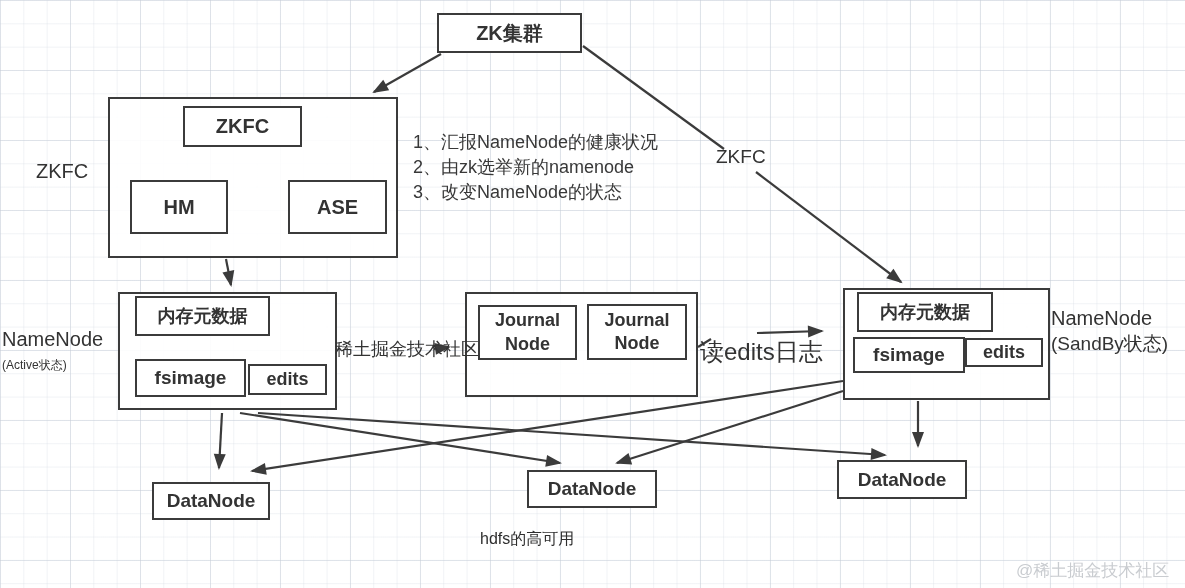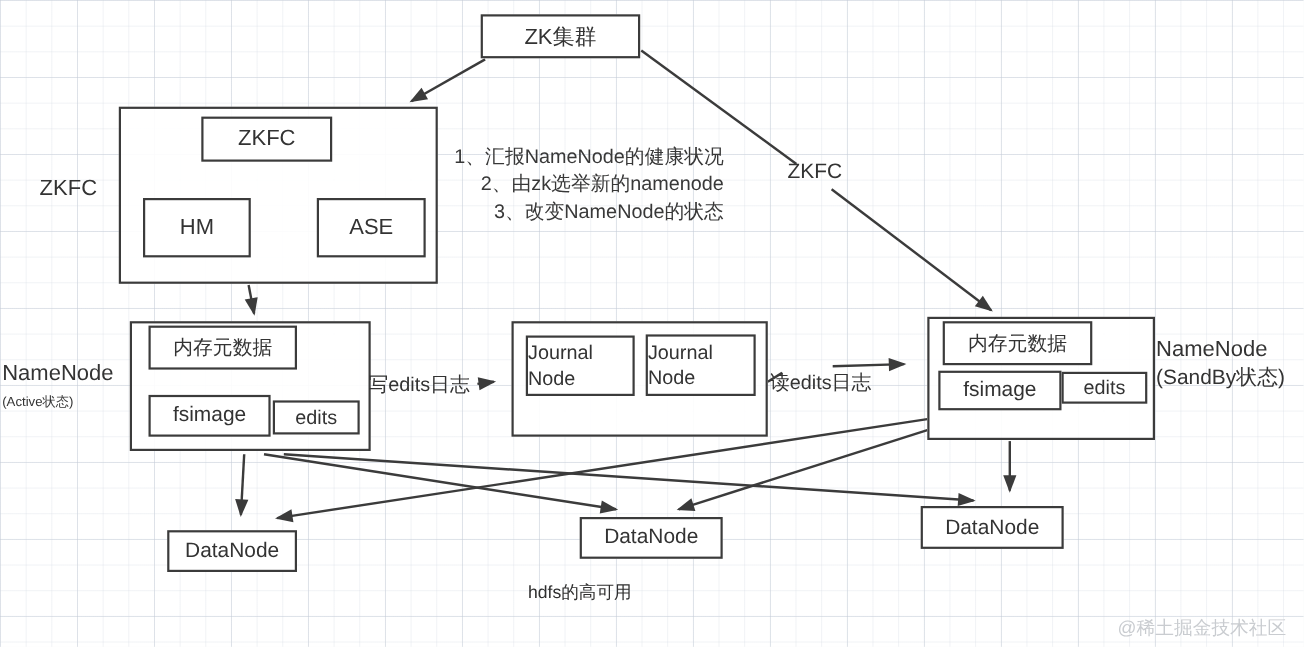--- a/index.html
+++ b/index.html
@@ -21,21 +21,22 @@
   }
   .arrow-layer{position:absolute;left:0;top:0;width:1185px;height:588px;}
   .arrow-layer line{stroke:#3b3b3b;stroke-width:2.2;}
   .bx{
     position:absolute;
     box-sizing:border-box;
     border:2.5px solid #3b3b3b;
     background:#ffffff;
     display:flex;align-items:center;justify-content:center;
     color:#333333;
-    text-align:left;
+    text-align:center;
+    font-weight:bold;
   }
   .bx.group{background:rgba(255,255,255,.9);}
   .lbl{position:absolute;color:#333333;white-space:nowrap;}
   .notes{position:absolute;color:#383838;font-size:18px;line-height:25px;white-space:nowrap;}
   .watermark{position:absolute;color:#c9ccd0;font-size:17px;white-space:nowrap;}
 </style>
 </head>
 <body>
 
 <div class="canvas">
@@ -70,21 +71,21 @@
     <span>ZKFC</span>
   </div>
   <div class="bx" style="left:130px;top:180px;width:98px;height:54px;font-size:20px;">
     <span>HM</span>
   </div>
   <div class="bx" style="left:288px;top:180px;width:99px;height:54px;font-size:20px;">
     <span>ASE</span>
   </div>
   <div class="lbl" style="left:36px;top:160px;font-size:20px;">ZKFC</div>
 
-  <div class="notes" style="left:413px;top:130px;text-align:right;">
+  <div class="notes" style="left:413px;top:130px;">
     <div>1、汇报NameNode的健康状况</div>
     <div>2、由zk选举新的namenode</div>
     <div>3、改变NameNode的状态</div>
   </div>
   <div class="lbl" style="left:716px;top:146px;font-size:19px;">ZKFC</div>
 
   <div class="bx group" style="left:118px;top:292px;width:219px;height:118px;"></div>
   <div class="bx" style="left:135px;top:296px;width:135px;height:40px;font-size:18px;">
     <span>内存元数据</span>
   </div>
@@ -100,22 +101,22 @@
   </div>
 
   <div class="bx group" style="left:465px;top:292px;width:233px;height:105px;"></div>
   <div class="bx" style="left:478px;top:305px;width:99px;height:55px;font-size:18px;line-height:1.3;">
     <span>Journal Node</span>
   </div>
   <div class="bx" style="left:587px;top:304px;width:100px;height:56px;font-size:18px;line-height:1.3;">
     <span>Journal Node</span>
   </div>
 
-  <div class="lbl" style="left:335px;top:337px;font-size:18px;">写edits日志</div>
-  <div class="lbl" style="left:700px;top:336px;font-size:18px;">读edits日志</div>
+  <div class="lbl" style="left:335px;top:337px;font-size:18px;">稀土掘金技术社区</div>
+  <div class="lbl" style="left:700px;top:336px;font-size:24px;">读edits日志</div>
 
   <div class="bx group" style="left:843px;top:288px;width:207px;height:112px;"></div>
   <div class="bx" style="left:857px;top:292px;width:136px;height:40px;font-size:18px;">
     <span>内存元数据</span>
   </div>
   <div class="bx" style="left:853px;top:337px;width:112px;height:36px;font-size:19px;">
     <span>fsimage</span>
   </div>
   <div class="bx" style="left:965px;top:338px;width:78px;height:29px;font-size:18px;">
     <span>edits</span>

